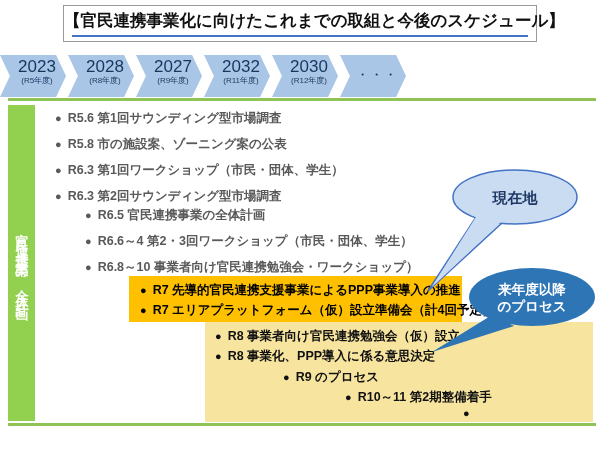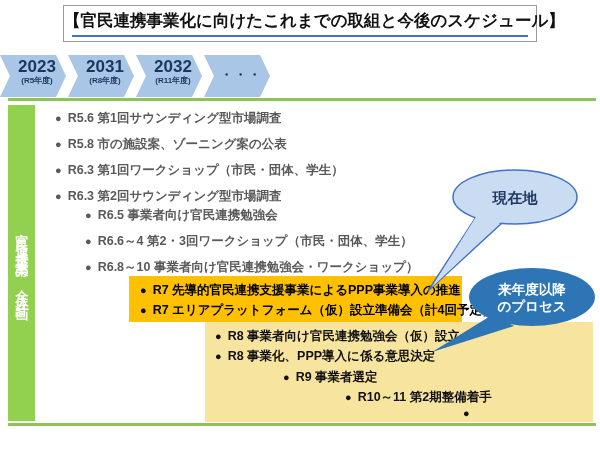--- a/index.html
+++ b/index.html
@@ -23,24 +23,24 @@
   .chevron-row{
     position:absolute;left:0;top:55px;width:620px;height:42px;
     display:flex;gap:2px;
   }
   .chevron{
     flex:0 0 66px;height:42px;background:#A9C6E6;
     clip-path:polygon(0 0, 85% 0, 100% 50%, 85% 100%, 0 100%, 15% 50%);
     text-align:center;padding-left:8px;box-sizing:border-box;
   }
   .chevron-year{
-    margin-top:3px;font-size:17px;font-weight:bold;color:#17375E;line-height:18px;white-space:nowrap;
+    margin-top:3px;font-size:17px;font-weight:normal;color:#17375E;line-height:18px;white-space:nowrap;
   }
   .chevron-era{
-    font-size:8px;font-weight:bold;color:#17375E;line-height:9px;white-space:nowrap;
+    font-size:8px;font-weight:normal;color:#17375E;line-height:9px;white-space:nowrap;
   }
   .chevron.more .chevron-year{margin-top:11px;font-size:13px;letter-spacing:1px;}
   
   .hline{position:absolute;left:8px;width:588px;height:2.5px;background:#8FC355;}
   .hline-top{top:98px;}
   .hline-bottom{top:423px;}
   .sidebar{
     position:absolute;left:8px;top:105px;width:27px;height:316px;background:#92D050;
     display:flex;align-items:center;justify-content:center;
   }
@@ -88,27 +88,35 @@
     <div class="title-text">【官民連携事業化に向けたこれまでの取組と今後のスケジュール】</div>
     <div class="title-underline"></div>
   </div>
 
   <div class="chevron-row">
     <div class="chevron">
       <div class="chevron-year">2023</div>
       <div class="chevron-era">(R5年度)</div>
     </div>
     <div class="chevron">
-      <div class="chevron-year">2031</div>
+      <div class="chevron-year">2028</div>
       <div class="chevron-era">(R8年度)</div>
+    </div>
+    <div class="chevron">
+      <div class="chevron-year">2027</div>
+      <div class="chevron-era">(R9年度)</div>
     </div>
     <div class="chevron">
       <div class="chevron-year">2032</div>
       <div class="chevron-era">(R11年度)</div>
     </div>
+    <div class="chevron">
+      <div class="chevron-year">2030</div>
+      <div class="chevron-era">(R12年度)</div>
+    </div>
     <div class="chevron more">
       <div class="chevron-year">・・・</div>
     </div>
   </div>
 
   <div class="hline hline-top"></div>
   <div class="hline hline-bottom"></div>
 
   <div class="sidebar">
     <span class="sidebar-text">官民連携事業の全体計画</span>
@@ -126,21 +134,21 @@
     <span class="dot">●</span>
     <span>R6.3 第1回ワークショップ（市民・団体、学生）</span>
   </div>
   <div class="m-item g1" style="top:188px">
     <span class="dot">●</span>
     <span>R6.3 第2回サウンディング型市場調査</span>
   </div>
 
   <div class="m-item g2" style="top:207px">
     <span class="dot">●</span>
-    <span>R6.5 事業者向け官民連携勉強会</span>
+    <span>R6.5 官民連携事業の全体計画</span>
   </div>
   <div class="m-item g2" style="top:233px">
     <span class="dot">●</span>
     <span>R6.6～4 第2・3回ワークショップ（市民・団体、学生）</span>
   </div>
   <div class="m-item g2" style="top:259px">
     <span class="dot">●</span>
     <span>R6.8～10 事業者向け官民連携勉強会・ワークショップ）</span>
   </div>
 
@@ -159,21 +167,21 @@
     <div class="f-item" style="left:10px;top:6px">
       <span class="dot">●</span>
       <span>R8 事業者向け官民連携勉強会（仮）設立</span>
     </div>
     <div class="f-item" style="left:10px;top:26px">
       <span class="dot">●</span>
       <span>R8 事業化、PPP導入に係る意思決定</span>
     </div>
     <div class="f-item" style="left:78px;top:47px">
       <span class="dot">●</span>
-      <span>R9 事業者選定</span>
+      <span>R9 のプロセス</span>
     </div>
     <div class="f-item" style="left:140px;top:67px">
       <span class="dot">●</span>
       <span>R10～11 第2期整備着手</span>
     </div>
     <div class="f-item" style="left:258px;top:86px">
       <span class="dot">●</span>
     </div>
   </div>
 

